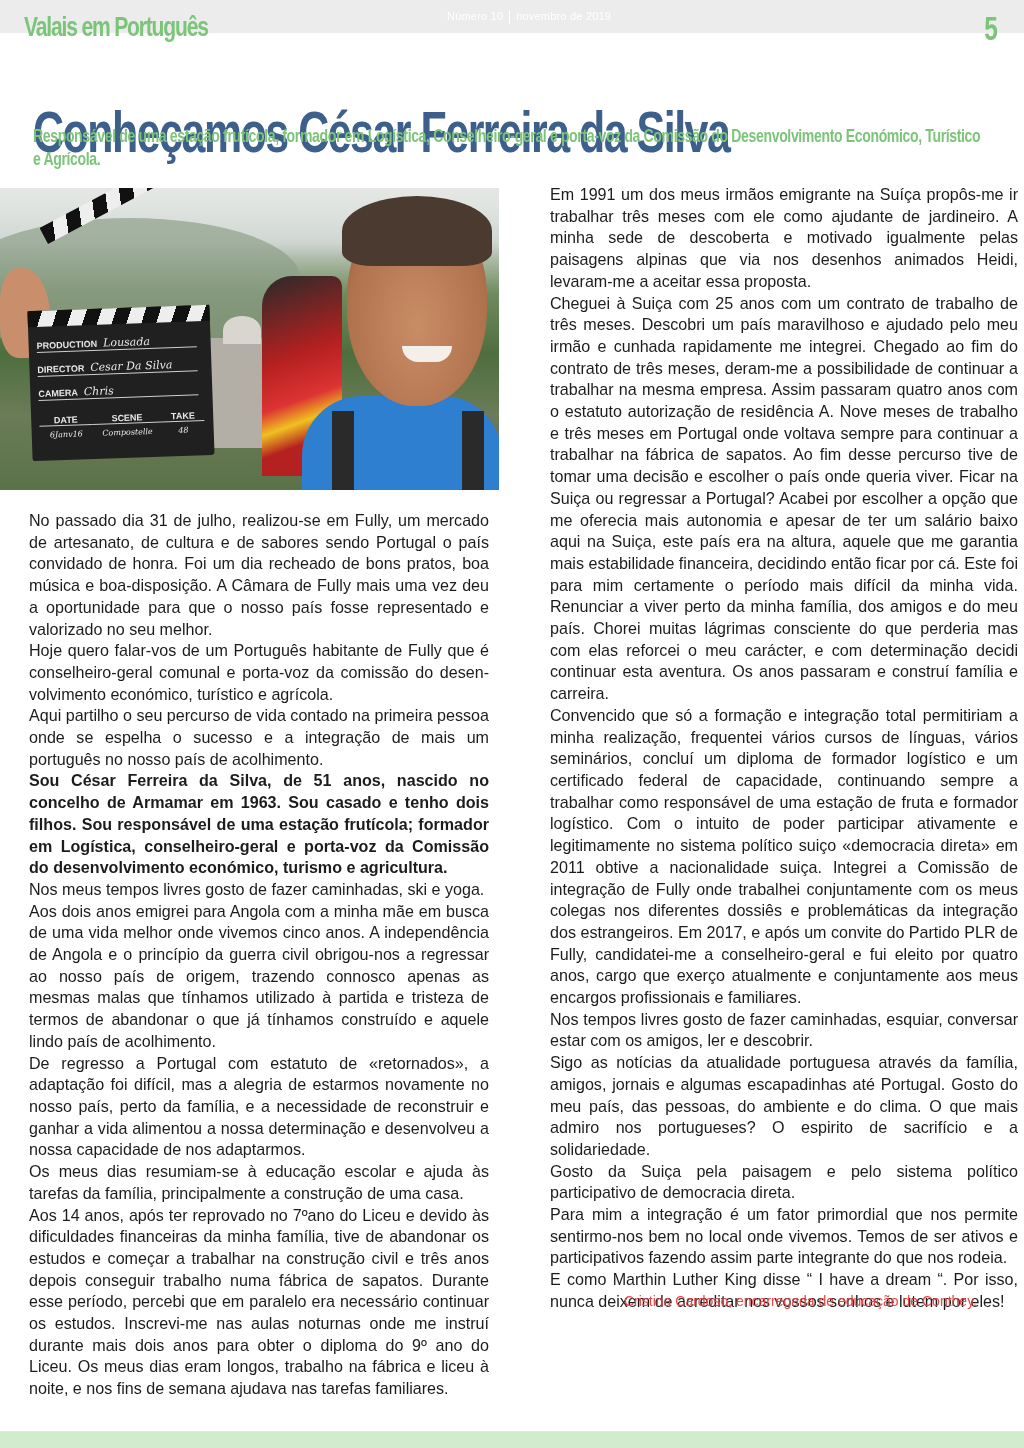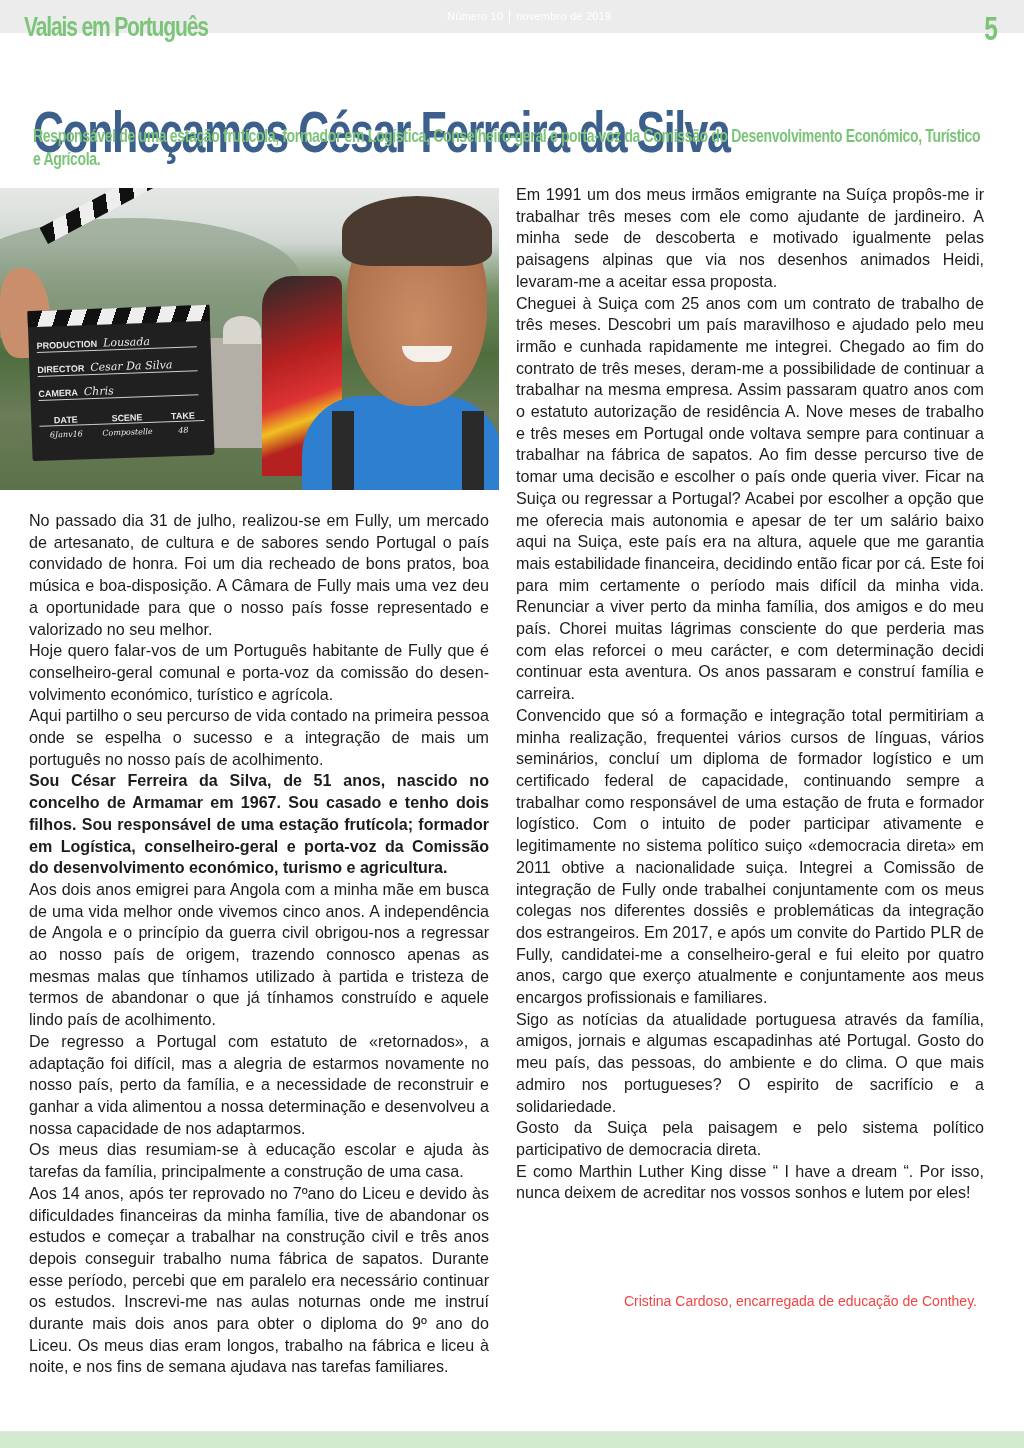--- a/index.html
+++ b/index.html
@@ -127,21 +127,21 @@
     position: absolute; left: 140px; top: 150px; width: 50px; height: 16px;
     background: #f4efe8; border-radius: 0 0 25px 25px;
   }
   .col {
     position: absolute; font-size: 16.1px; line-height: 21.7px; color: #1c1c1c;
     text-align: justify;
   }
   .col p { margin: 0; }
   .col p.bold { font-weight: bold; }
   .col-left { left: 29px; top: 510px; width: 460px; }
-  .col-right { left: 516px; top: 184px; width: 468px; }
+  .col-right { left: 550px; top: 184px; width: 468px; }
   .signature {
     position: absolute; right: 47px; top: 1293px; font-size: 14px; color: #ef4444;
   }
   .footbar {
     position: absolute; left: 0; top: 1431px; width: 1024px; height: 17px;
     background: #d2ebcf; border-top: 1px solid #e4e4e4;
   }
 </style>
 </head>
 <body>
@@ -192,30 +192,33 @@
     <div class="head"></div>
     <div class="hair"></div>
     <div class="smile"></div>
   </div>
 </div>
 
 <div class="col col-left" id="col-left">
     <p>No passado dia 31 de julho, realizou-se em Fully, um mercado de artesanato, de cultura e de sabores sendo Portugal o país convidado de honra. Foi um dia recheado de bons pratos, boa música e boa-disposição. A Câmara de Fully mais uma vez deu a oportunidade para que o nosso país fosse representado e valorizado no seu melhor.</p>
     <p>Hoje quero falar-vos de um Português habitante de Fully que é conselheiro-geral comunal e porta-voz da comissão do desen­volvimento económico, turístico e agrícola.</p>
     <p>Aqui partilho o seu percurso de vida contado na primeira pessoa onde se espelha o sucesso e a integração de mais um português no nosso país de acolhimento.</p>
-    <p class="bold">Sou César Ferreira da Silva, de 51 anos, nascido no concelho de Armamar em 1967. Sou casado e tenho dois filhos. Sou responsável de uma estação frutícola; formador em Logística, conselheiro-geral e porta-voz da Comissão do desenvol­vimento económico, turismo e agricultura.</p>
+    <p class="bold">Sou César Ferreira da Silva, de 51 anos, nascido no concelho de Armamar em 1963. Sou casado e tenho dois filhos. Sou responsável de uma estação frutícola; formador em Logística, conselheiro-geral e porta-voz da Comissão do desenvol­vimento económico, turismo e agricultura.</p>
+    <p>Nos meus tempos livres gosto de fazer caminhadas, ski e yoga.</p>
     <p>Aos dois anos emigrei para Angola com a minha mãe em busca de uma vida melhor onde vivemos cinco anos. A independência de Angola e o princípio da guerra civil obrigou-nos a regressar ao nosso país de origem, trazendo connosco apenas as mesmas malas que tínhamos utilizado à partida e tristeza de termos de abandonar o que já tínhamos construído e aquele lindo país de acolhimento.</p>
     <p>De regresso a Portugal com estatuto de «retornados», a adaptação foi difícil, mas a alegria de estarmos novamente no nosso país, perto da família, e a necessidade de reconstruir e ganhar a vida alimentou a nossa determinação e desenvolveu a nossa capa­cidade de nos adaptarmos.</p>
     <p>Os meus dias resumiam-se à educação escolar e ajuda às tarefas da família, principalmente a construção de uma casa.</p>
     <p>Aos 14 anos, após ter reprovado no 7ºano do Liceu e devido às dificuldades financeiras da minha família, tive de abandonar os estudos e começar a trabalhar na construção civil e três anos depois conseguir trabalho numa fábrica de sapatos. Durante esse período, percebi que em paralelo era necessário continuar os estudos. Inscrevi-me nas aulas noturnas onde me instruí durante mais dois anos para obter o diploma do 9º ano do Liceu. Os meus dias eram longos, trabalho na fábrica e liceu à noite, e nos fins de semana ajudava nas tarefas familiares.</p>
   </div>
 <div class="col col-right" id="col-right">
     <p>Em 1991 um dos meus irmãos emigrante na Suíça propôs-me ir trabalhar três meses com ele como ajudante de jardineiro. A minha sede de descoberta e motivado igualmente pelas paisagens alpinas que via nos desenhos animados Heidi, levaram-me a aceitar essa proposta.</p>
     <p>Cheguei à Suiça com 25 anos com um contrato de trabalho de três meses. Descobri um país maravilhoso e ajudado pelo meu irmão e cunhada rapidamente me integrei. Chegado ao fim do contrato de três meses, deram-me a possibilidade de continuar a trabalhar na mesma empresa. Assim passaram quatro anos com o estatuto autorização de residência A. Nove meses de trabalho e três meses em Portugal onde voltava sempre para continuar a trabalhar na fábrica de sapatos. Ao fim desse percurso tive de tomar uma decisão e escolher o país onde queria viver. Ficar na Suiça ou regressar a Portugal? Acabei por escolher a opção que me oferecia mais autonomia e apesar de ter um salário baixo aqui na Suiça, este país era na altura, aquele que me garantia mais estabilidade financeira, decidindo então ficar por cá. Este foi para mim certamente o período mais difícil da minha vida. Renunciar a viver perto da minha família, dos amigos e do meu país. Chorei muitas lágrimas consciente do que perderia mas com elas reforcei o meu carácter, e com determinação decidi continuar esta aventura. Os anos passaram e construí família e carreira.</p>
     <p>Convencido que só a formação e integração total permitiriam a minha realização, frequentei vários cursos de línguas, vários seminários, concluí um diploma de formador logístico e um certificado federal de capacidade, continuando sempre a trabalhar como responsável de uma estação de fruta e formador logístico. Com o intuito de poder participar ativamente e legitimamente no sistema político suiço «democracia direta» em 2011 obtive a nacionalidade suiça. Integrei a Comissão de integração de Fully onde trabalhei conjuntamente com os meus colegas nos diferentes dossiês e problemáticas da integração dos estrangeiros. Em 2017, e após um convite do Partido PLR de Fully, candidatei-me a conselheiro-geral e fui eleito por quatro anos, cargo que exerço atualmente e conjuntamente aos meus encargos profissionais e familiares.</p>
+    <p>Nos tempos livres gosto de fazer caminhadas, esquiar, conversar estar com os amigos, ler e descobrir.</p>
     <p>Sigo as notícias da atualidade portuguesa através da família, amigos, jornais e algumas escapadinhas até Portugal. Gosto do meu país, das pessoas, do ambiente e do clima. O que mais admiro nos portugueses? O espirito de sacrifício e a solidariedade.</p>
     <p>Gosto da Suiça pela paisagem e pelo sistema político participativo de democracia direta.</p>
+    <p>Para mim a integração é um fator primordial que nos permite sentirmo-nos bem no local onde vivemos. Temos de ser ativos e participativos fazendo assim parte integrante do que nos rodeia.</p>
     <p>E como Marthin Luther King disse “ I have a dream “. Por isso, nunca deixem de acreditar nos vossos sonhos e lutem por eles!</p>
   </div>
 
 <div class="signature">Cristina Cardoso, encarregada de educação de Conthey.</div>
 
 <div class="footbar"></div>
 
 </body></html>

